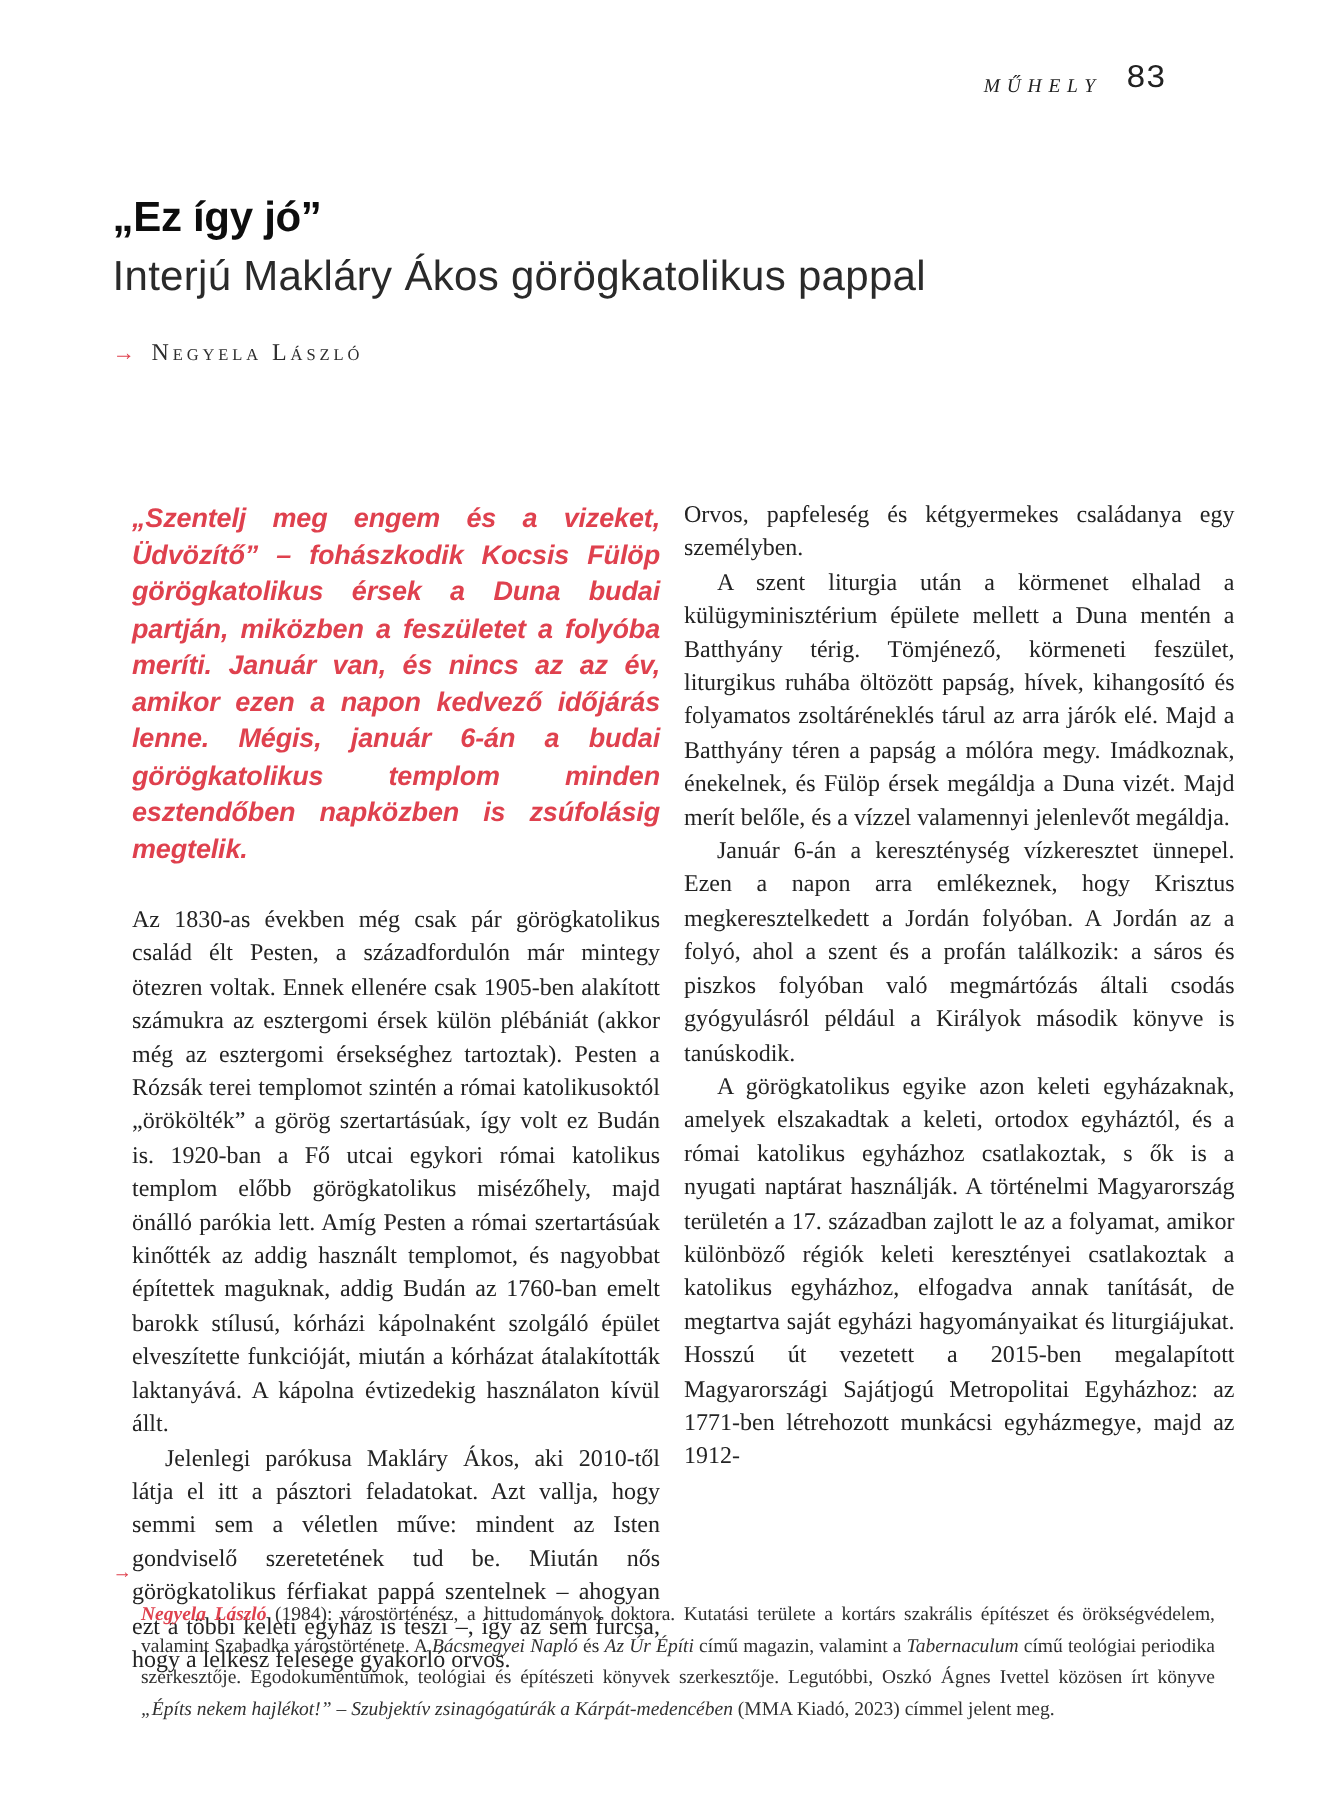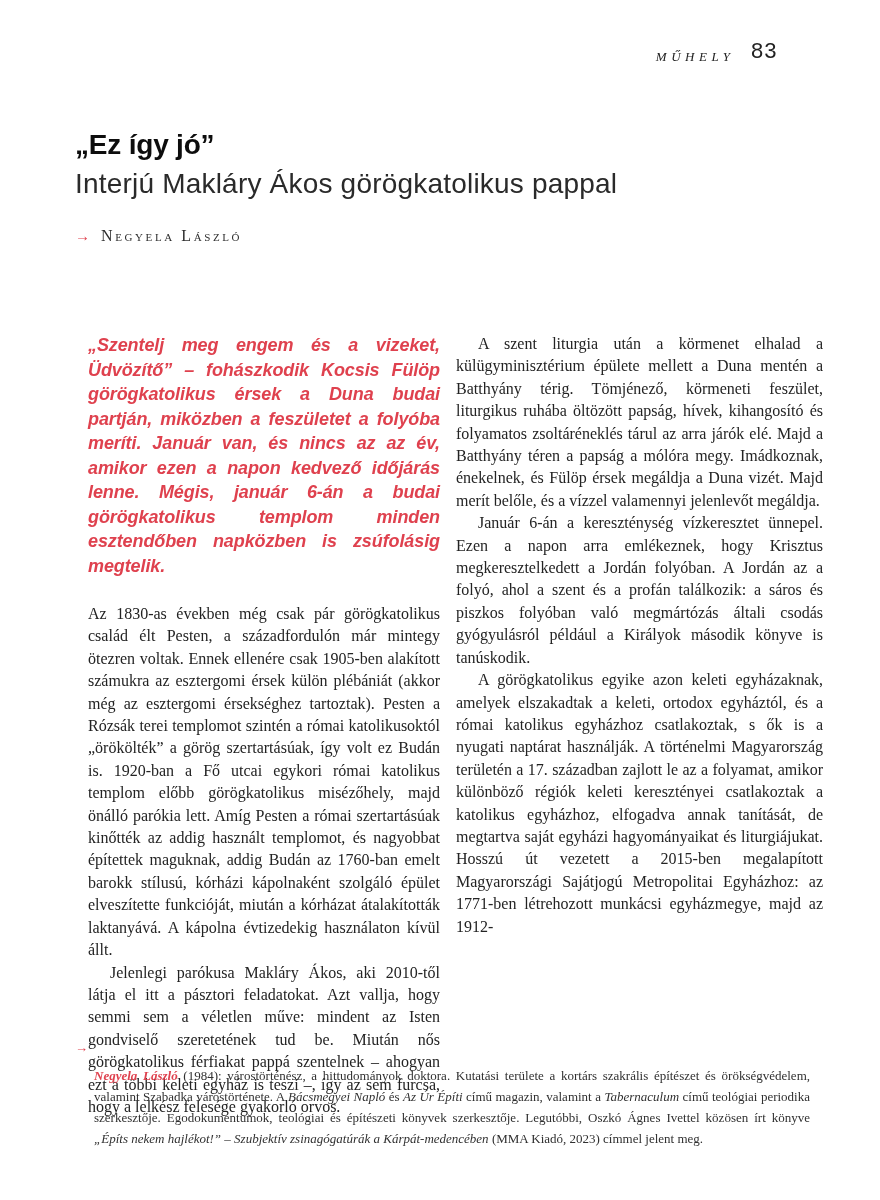--- a/index.html
+++ b/index.html
@@ -122,20 +122,21 @@
     </div>
   </div>
 
   <div class="columns">
     <div class="col col-left">
         <p class="lead">„Szentelj meg engem és a vizeket, Üdvözítő” – fohászkodik Kocsis Fülöp görögkatolikus érsek a Duna budai partján, miközben a feszületet a folyóba meríti. Január van, és nincs az az év, amikor ezen a napon kedvező időjárás lenne. Mégis, január 6-án a budai görögkatolikus templom minden esztendőben napközben is zsúfolásig megtelik.</p>
         <p class="para">Az 1830-as években még csak pár görögkatolikus család élt Pesten, a századfordulón már mintegy ötezren voltak. Ennek ellenére csak 1905-ben alakított számukra az esztergomi érsek külön plébániát (akkor még az esztergomi érsekséghez tartoztak). Pesten a Rózsák terei templomot szintén a római katolikusoktól „örökölték” a görög szertartásúak, így volt ez Budán is. 1920-ban a Fő utcai egykori római katolikus templom előbb görögkatolikus misézőhely, majd önálló parókia lett. Amíg Pesten a római szertartásúak kinőtték az addig használt templomot, és nagyobbat építettek maguknak, addig Budán az 1760-ban emelt barokk stílusú, kórházi kápolnaként szolgáló épület elveszítette funkcióját, miután a kórházat átalakították laktanyává. A kápolna évtizedekig használaton kívül állt.</p>
         <p class="para indent">Jelenlegi parókusa Makláry Ákos, aki 2010-től látja el itt a pásztori feladatokat. Azt vallja, hogy semmi sem a véletlen műve: mindent az Isten gondviselő szeretetének tud be. Miután nős görögkatolikus férfiakat pappá szentelnek – ahogyan ezt a többi keleti egyház is teszi –, így az sem furcsa, hogy a lelkész felesége gyakorló orvos.</p>
       </div>
     <div class="col col-right">
+        <p class="para">Orvos, papfeleség és kétgyermekes családanya egy személyben.</p>
         <p class="para indent">A szent liturgia után a körmenet elhalad a külügyminisztérium épülete mellett a Duna mentén a Batthyány térig. Tömjénező, körmeneti feszület, liturgikus ruhába öltözött papság, hívek, kihangosító és folyamatos zsoltáréneklés tárul az arra járók elé. Majd a Batthyány téren a papság a mólóra megy. Imádkoznak, énekelnek, és Fülöp érsek megáldja a Duna vizét. Majd merít belőle, és a vízzel valamennyi jelenlevőt megáldja.</p>
         <p class="para indent">Január 6-án a kereszténység vízkeresztet ünnepel. Ezen a napon arra emlékeznek, hogy Krisztus megkeresztelkedett a Jordán folyóban. A Jordán az a folyó, ahol a szent és a profán találkozik: a sáros és piszkos folyóban való megmártózás általi csodás gyógyulásról például a Királyok második könyve is tanúskodik.</p>
         <p class="para indent">A görögkatolikus egyike azon keleti egyházaknak, amelyek elszakadtak a keleti, ortodox egyháztól, és a római katolikus egyházhoz csatlakoztak, s ők is a nyugati naptárat használják. A történelmi Magyarország területén a 17. században zajlott le az a folyamat, amikor különböző régiók keleti keresztényei csatlakoztak a katolikus egyházhoz, elfogadva annak tanítását, de megtartva saját egyházi hagyományaikat és liturgiájukat. Hosszú út vezetett a 2015-ben megalapított Magyarországi Sajátjogú Metropolitai Egyházhoz: az 1771-ben létrehozott munkácsi egyházmegye, majd az 1912-</p>
       </div>
   </div>
 
   <div class="footnote">
     <span class="fn-arrow">→</span>
     <span class="fn-text"><span class="fn-author">Negyela László</span><span class=""> (1984): várostörténész, a hittudományok doktora. Kutatási területe a kortárs szakrális építészet és örökségvédelem, valamint Szabadka várostörténete. A </span><span class="fn-italic">Bácsmegyei Napló</span><span class=""> és </span><span class="fn-italic">Az Úr Építi</span><span class=""> című magazin, valamint a </span><span class="fn-italic">Tabernaculum</span><span class=""> című teológiai periodika szerkesztője. Egodokumentumok, teológiai és építészeti könyvek szerkesztője. Legutóbbi, Oszkó Ágnes Ivettel közösen írt könyve </span><span class="fn-italic">„Építs nekem hajlékot!” – Szubjektív zsinagógatúrák a Kárpát-medencében</span><span class=""> (MMA Kiadó, 2023) címmel jelent meg.</span></span>
   </div>

